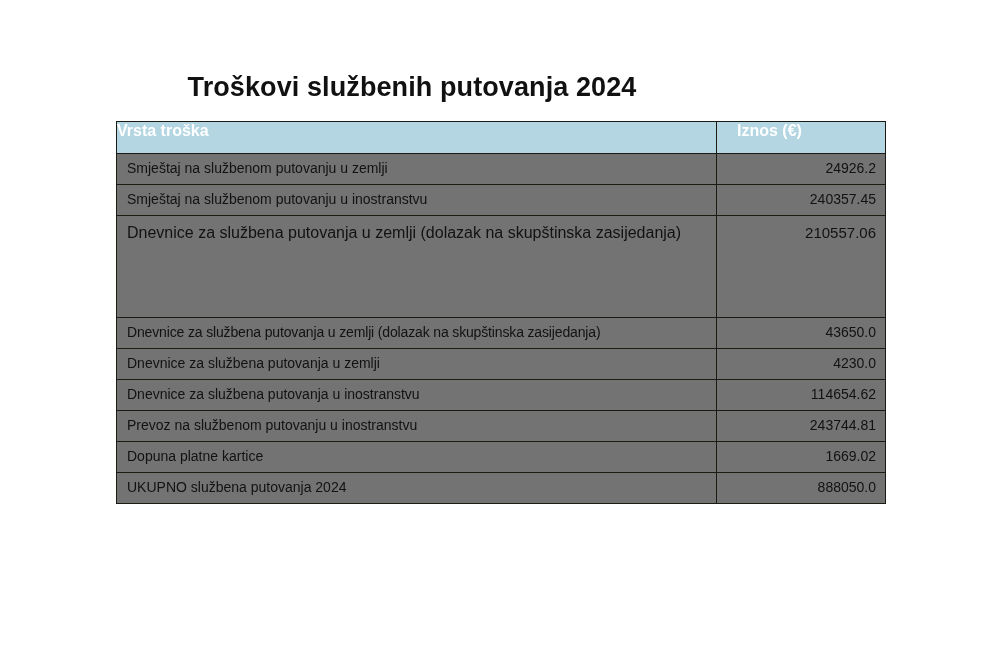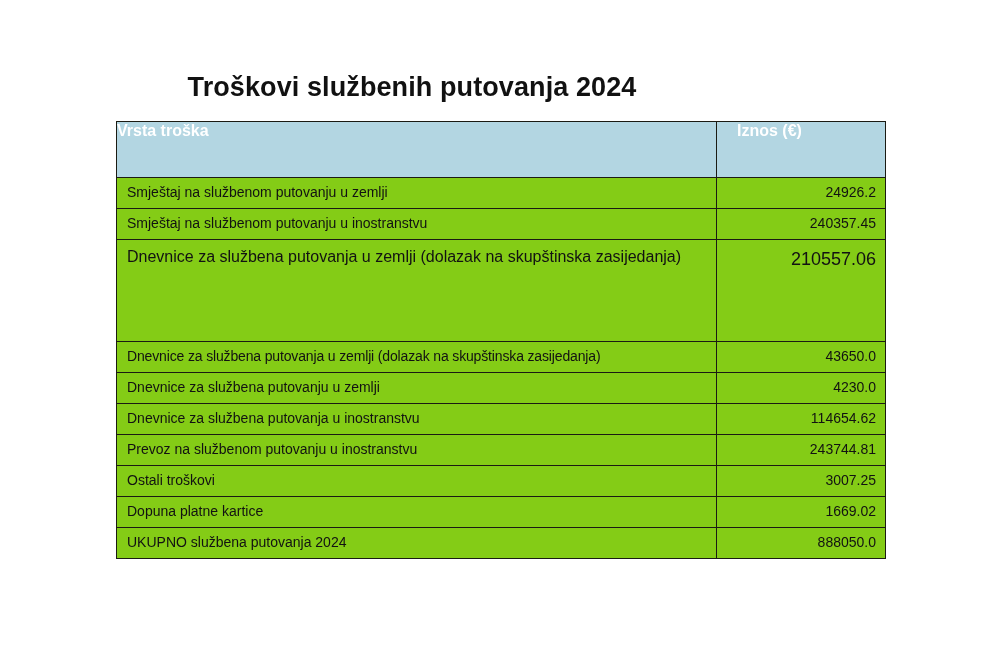--- a/index.html
+++ b/index.html
@@ -55,32 +55,32 @@
     padding: 0;
     vertical-align: top;
   }
 
   thead th {
     background: #b3d6e2;
     color: #ffffff;
     font-size: 16px;
     font-weight: bold;
     text-align: left;
-    height: 56px;
+    height: 32px;
     box-sizing: border-box;
     padding: 12px 0 0 10px;
     white-space: nowrap;
   }
 
   thead th.value-head {
     padding-left: 20px;
   }
 
   tbody td {
-    background: #84cc16;
+    background: #737373;
     color: #121212;
     font-size: 14px;
     line-height: 1.25;
     box-sizing: border-box;
   }
 
   tbody td.label-cell {
     padding: 6px 0 6px 10px;
     white-space: nowrap;
     overflow: visible;
@@ -97,21 +97,21 @@
 
   
   tr.row-tall td.label-cell {
     font-size: 16px;
     line-height: 1.3;
     white-space: normal;
     padding: 7px 26px 6px 10px;
     height: 102px;
   }
   tr.row-tall td.value-cell {
-    font-size: 18px;
+    font-size: 15px;
     height: 102px;
     padding-top: 8px;
   }
 
   
   tr.row-overflow td.label-cell {
     font-size: 14px;
     letter-spacing: -0.15px;
   }
 </style>
@@ -145,34 +145,30 @@
           </tr>
           <tr class="row-tall">
             <td class="label-cell">Dnevnice za službena putovanja u zemlji (dolazak na skupštinska zasijedanja)</td>
             <td class="value-cell">210557.06</td>
           </tr>
           <tr class="row-normal row-overflow">
             <td class="label-cell">Dnevnice za službena putovanja u zemlji (dolazak na skupštinska zasijedanja)</td>
             <td class="value-cell">43650.0</td>
           </tr>
           <tr class="row-normal">
-            <td class="label-cell">Dnevnice za službena putovanju u zemlji</td>
+            <td class="label-cell">Dnevnice za službena putovanja u zemlji</td>
             <td class="value-cell">4230.0</td>
           </tr>
           <tr class="row-normal">
             <td class="label-cell">Dnevnice za službena putovanja u inostranstvu</td>
             <td class="value-cell">114654.62</td>
           </tr>
           <tr class="row-normal">
             <td class="label-cell">Prevoz na službenom putovanju u inostranstvu</td>
             <td class="value-cell">243744.81</td>
-          </tr>
-          <tr class="row-normal">
-            <td class="label-cell">Ostali troškovi</td>
-            <td class="value-cell">3007.25</td>
           </tr>
           <tr class="row-normal">
             <td class="label-cell">Dopuna platne kartice</td>
             <td class="value-cell">1669.02</td>
           </tr>
           <tr class="row-normal">
             <td class="label-cell">UKUPNO službena putovanja 2024</td>
             <td class="value-cell">888050.0</td>
           </tr>
         </tbody>

